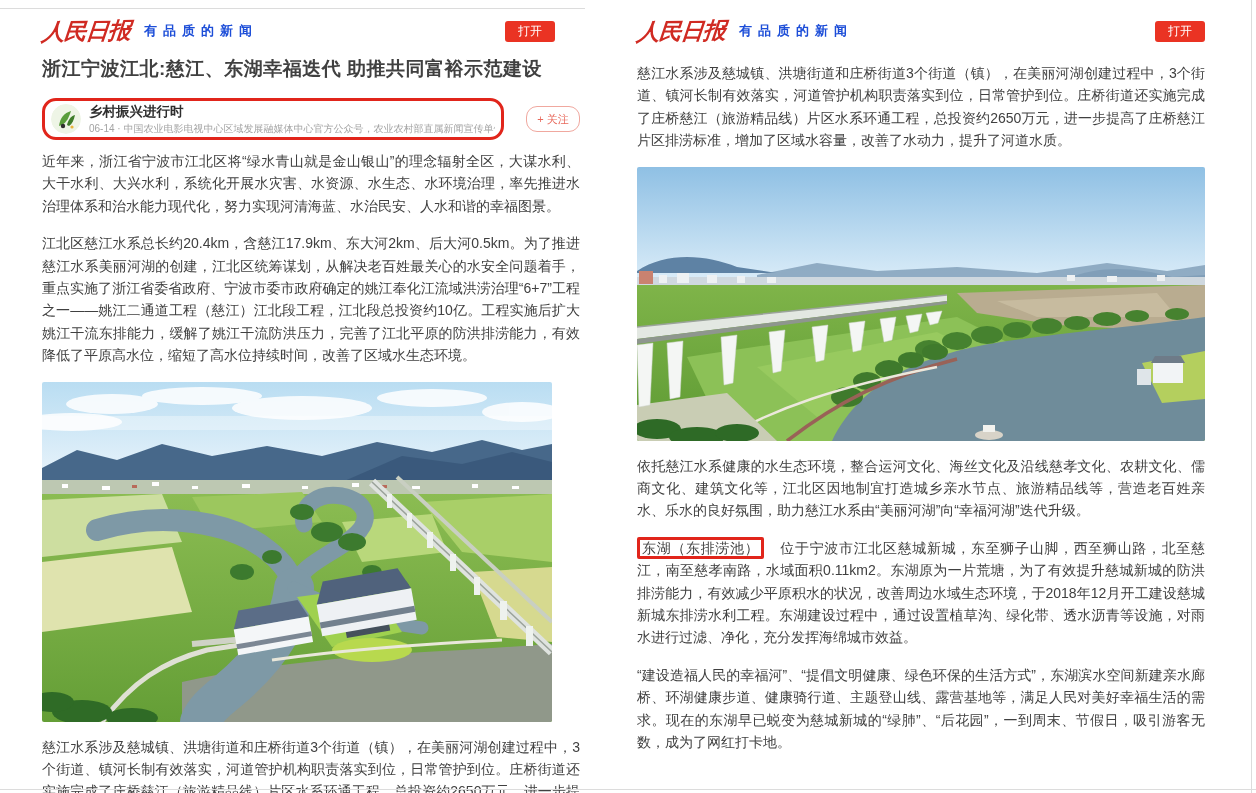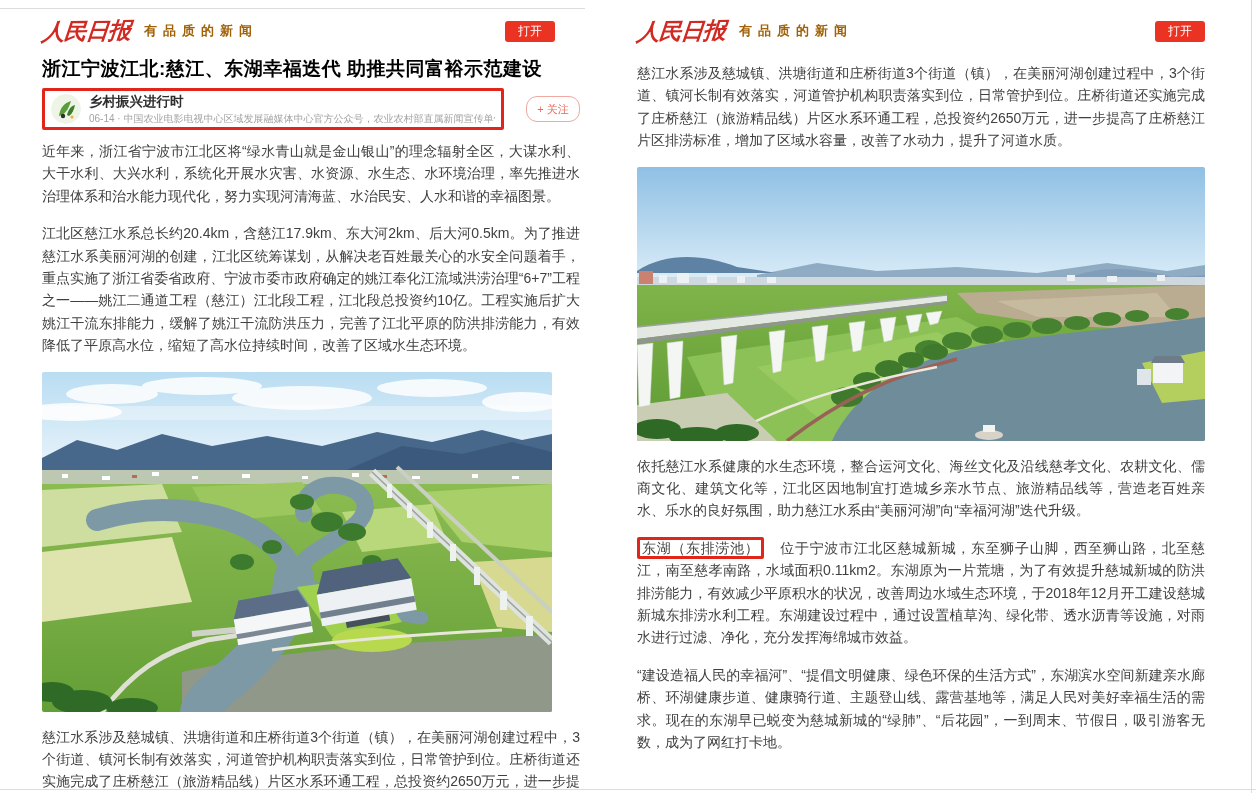--- a/index.html
+++ b/index.html
@@ -23,40 +23,40 @@
 
   
   .masthead { display:flex; align-items:center; height:26px; margin-top:4px; }
   .logo {
     color:#d02a22; font-size:23px; font-weight:900; font-style:italic;
     letter-spacing:-1px; transform: skewX(-6deg) rotate(-1deg);
     white-space:nowrap;
   }
   .tagline {
     margin-left:14px; font-size:13px; letter-spacing:6px;
-    color:#a16207; font-weight:600; white-space:nowrap;
+    color:#1d4ed8; font-weight:600; white-space:nowrap;
   }
   .open-btn {
     margin-left:auto; width:50px; height:21px;
     background:#ea3323; color:#fff; font-size:12px; line-height:21px;
     border:none; border-radius:3px; cursor:pointer;
     font-family:"Liberation Sans",sans-serif;
     text-align:center;
   }
   .panel-left .open-btn { margin-right:25px; }
 
   
   .title {
-    margin:12px 0 6px; font-size:19px; line-height:26px;
-    font-weight:700; color:#000000; letter-spacing:.5px;
+    margin:12px 0 16px; font-size:19px; line-height:26px;
+    font-weight:700; color:#404040; letter-spacing:.5px;
   }
   .author-row { display:flex; align-items:center; margin:4px 0 10px; }
   .author-card {
     display:flex; align-items:center; gap:8px;
-    border:3px solid #e1251b; border-radius:2px;
+    border:3px solid #e1251b; border-radius:14px;
     padding:3px 6px; width:462px; height:42px; cursor:pointer;
   }
   .avatar { width:30px; height:30px; flex:0 0 30px; border-radius:50%; overflow:hidden; }
   .author-info { flex:1; min-width:0; }
   .author-name { font-size:13.5px; font-weight:700; color:#2e2e2e; line-height:16px; }
   .author-meta {
     font-size:10px; color:#a3a3a3; line-height:13px; margin-top:2px;
     white-space:nowrap; overflow:hidden;
   }
   .follow-btn {

